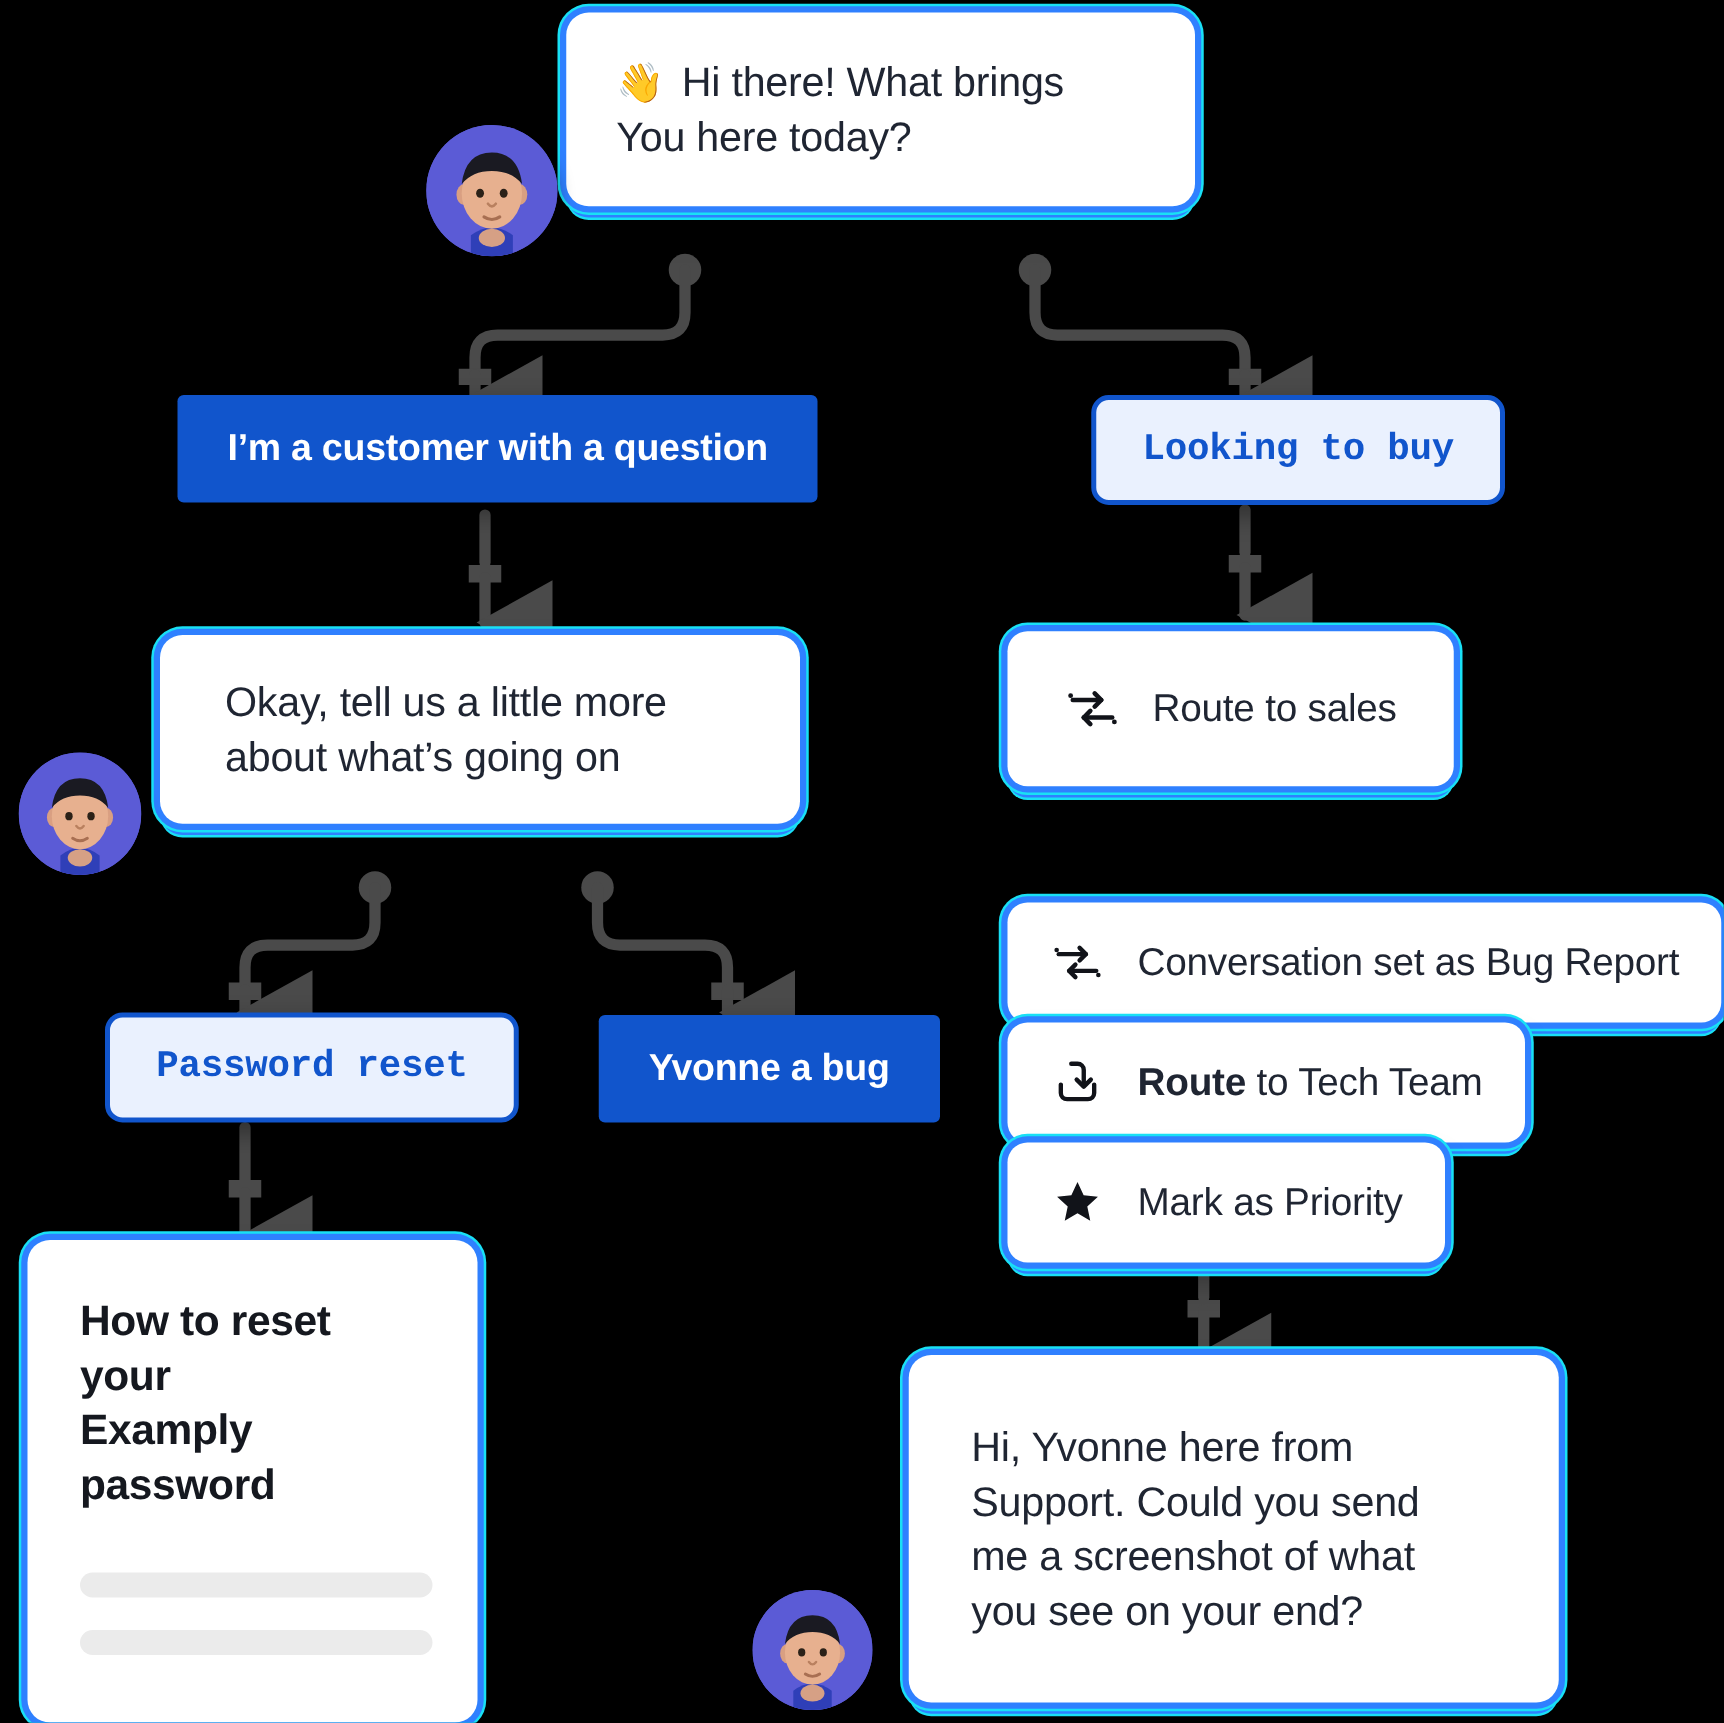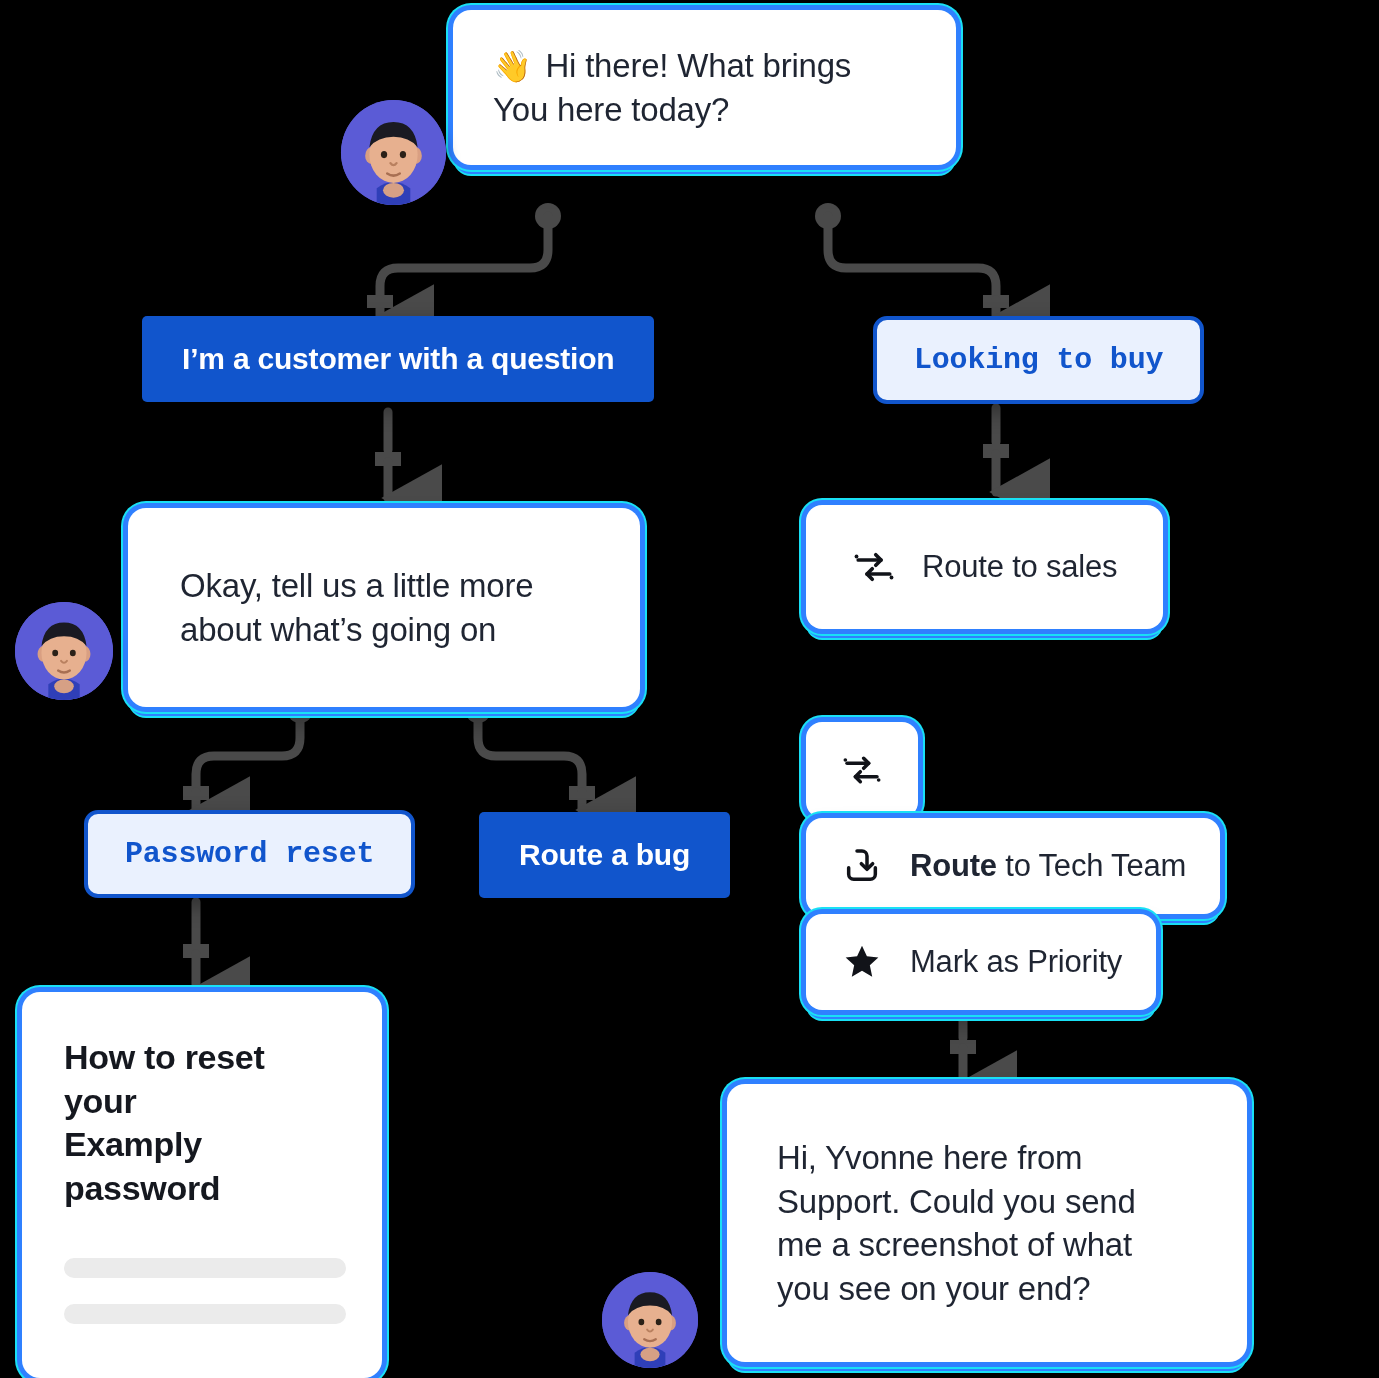--- a/index.html
+++ b/index.html
@@ -243,21 +243,21 @@
           <path d="M11 13 l-3 3 l3 3"></path>
           <circle cx="2" cy="6" r="1.1" fill="#111319" stroke="none"></circle>
           <circle cx="22" cy="18" r="1.1" fill="#111319" stroke="none"></circle>
         </svg>
       </span>
       <span class="action-label">Route to sales</span>
     </div>
   </div>
 
   <div class="node" style="left:128px; top:508px; width:512px;">
-    <div class="bubble" style="padding:56px 52px;">
+    <div class="bubble" style="padding:32px 52px;">
       <div class="bubble-text">Okay, tell us a little more
 about what’s going on</div>
     </div>
   </div>
   <div class="avatar" style="left:15px; top:602px; width:98px; height:98px;">
     <svg viewBox="0 0 100 100" xmlns="http://www.w3.org/2000/svg">
       <rect width="100" height="100" fill="#5b5bd6"></rect>
       <path d="M34 84 q16 -12 32 0 v18 h-32 z" fill="#2f3fb8"></path>
       <ellipse cx="50" cy="86" rx="10" ry="7" fill="#d6a085"></ellipse>
       <ellipse cx="29" cy="53" rx="6" ry="8" fill="#d99f82"></ellipse>
@@ -269,21 +269,21 @@
       <path d="M47 60 q3 4 6 0" stroke="#b9805f" stroke-width="2" fill="none" stroke-linecap="round"></path>
       <path d="M44 70 q6 4 12 0" stroke="#a86f52" stroke-width="2.4" fill="none" stroke-linecap="round"></path>
     </svg>
   </div>
 
   <div class="node" style="left:40px; top:810px;">
     <div class="chip chip-outline">Password reset</div>
   </div>
 
   <div class="node" style="left:435px; top:812px;">
-    <div class="chip chip-solid">Route a bug</div>
+    <div class="chip chip-solid">Yvonne a bug</div>
   </div>
 
   <div class="node" style="left:22px; top:992px;">
     <div class="article">
       <div class="article-title">How to reset your
 Examply password</div>
       <div class="skel skel-1"></div>
       <div class="skel skel-2"></div>
     </div>
   </div>
@@ -293,20 +293,21 @@
       <span class="icon-box">
         <svg width="40" height="40" viewBox="0 0 24 24" fill="none" stroke="#111319" stroke-width="2.1" stroke-linecap="round" stroke-linejoin="round">
           <path d="M3 8 h13"></path>
           <path d="M13 5 l3 3 l-3 3"></path>
           <path d="M21 16 h-13"></path>
           <path d="M11 13 l-3 3 l3 3"></path>
           <circle cx="2" cy="6" r="1.1" fill="#111319" stroke="none"></circle>
           <circle cx="22" cy="18" r="1.1" fill="#111319" stroke="none"></circle>
         </svg>
       </span>
+      <span class="action-label">Conversation set as Bug Report</span>
     </div>
   </div>
 
   <div class="node" style="left:806px; top:818px;">
     <div class="action">
       <span class="icon-box">
         <svg width="40" height="40" viewBox="0 0 24 24" fill="none" stroke="#111319" stroke-width="2.1" stroke-linecap="round" stroke-linejoin="round">
           <path d="M9 3 h3 a3 3 0 0 1 3 3 v7"></path>
           <path d="M11.6 10.6 L15 14 l3.4 -3.4"></path>
           <path d="M4 13 v4 a3 3 0 0 0 3 3 h10 a3 3 0 0 0 3 -3 v-4"></path>

